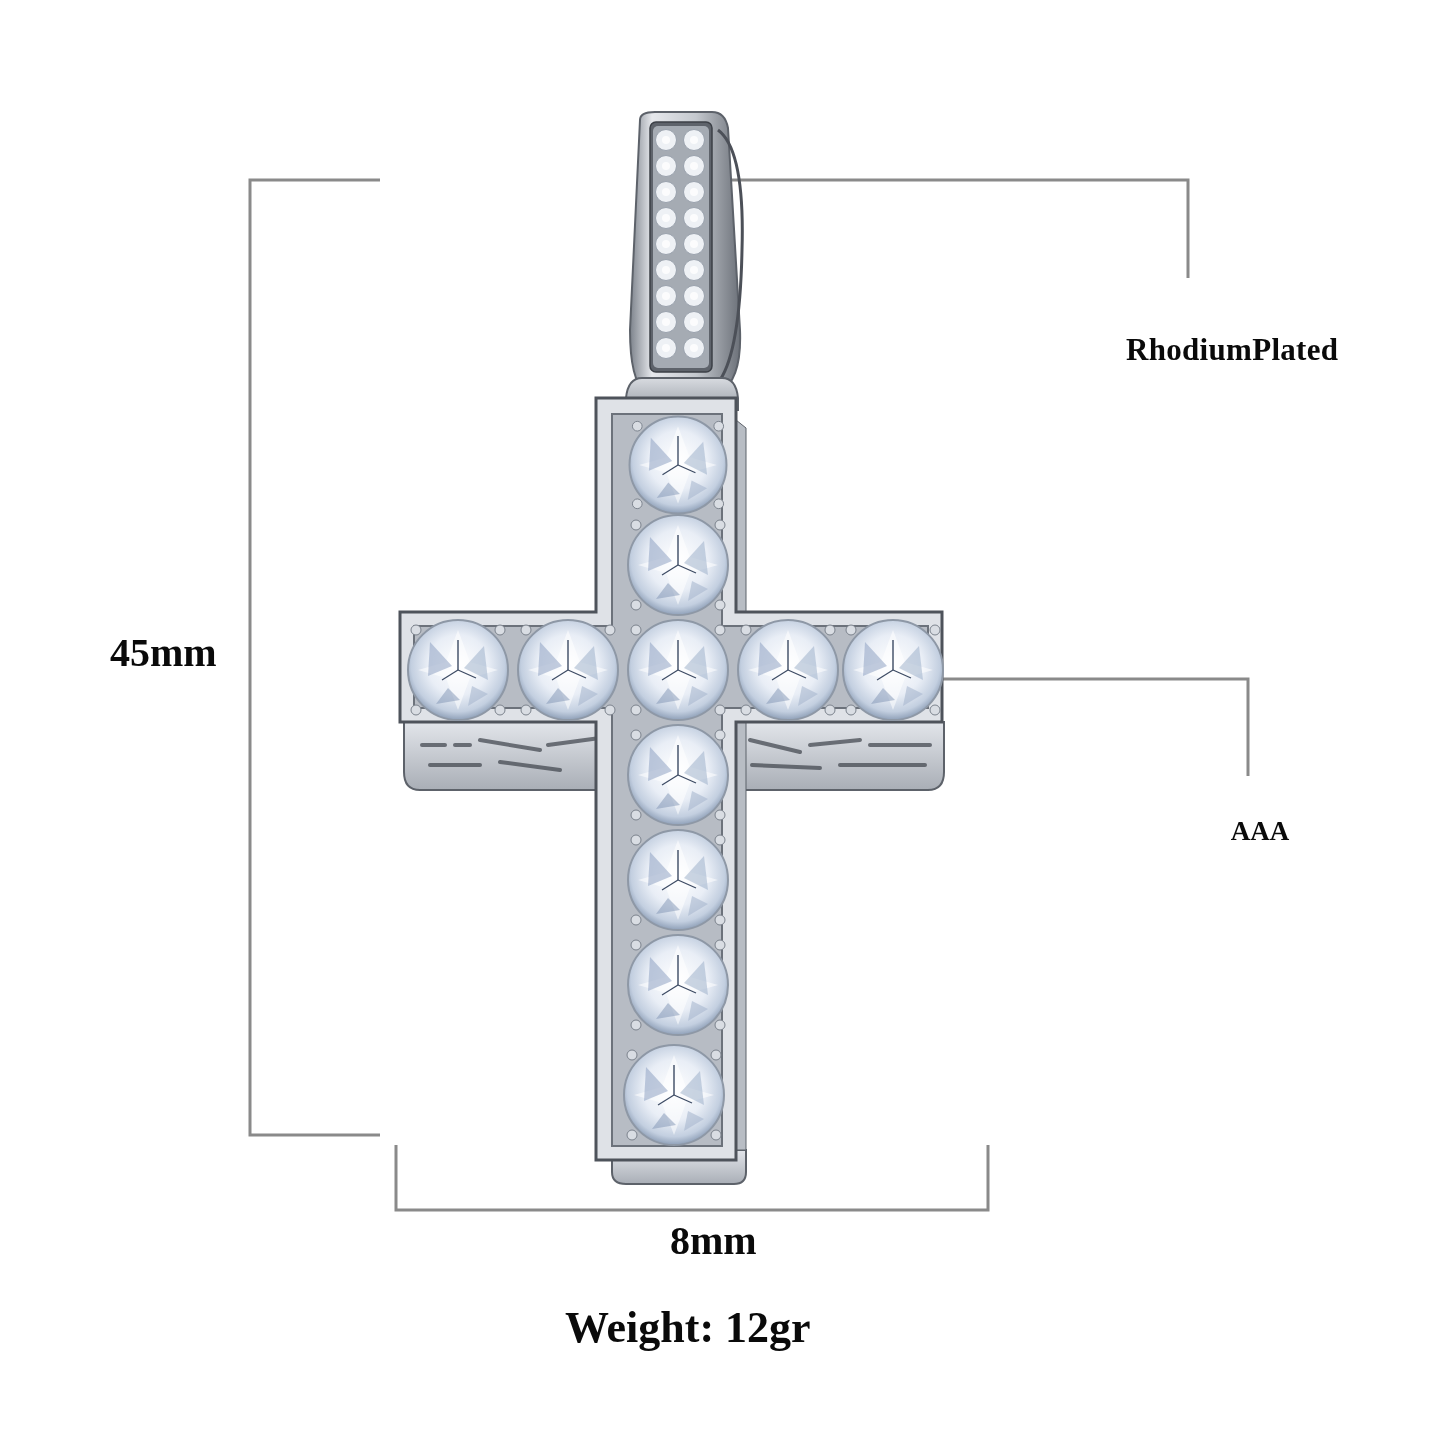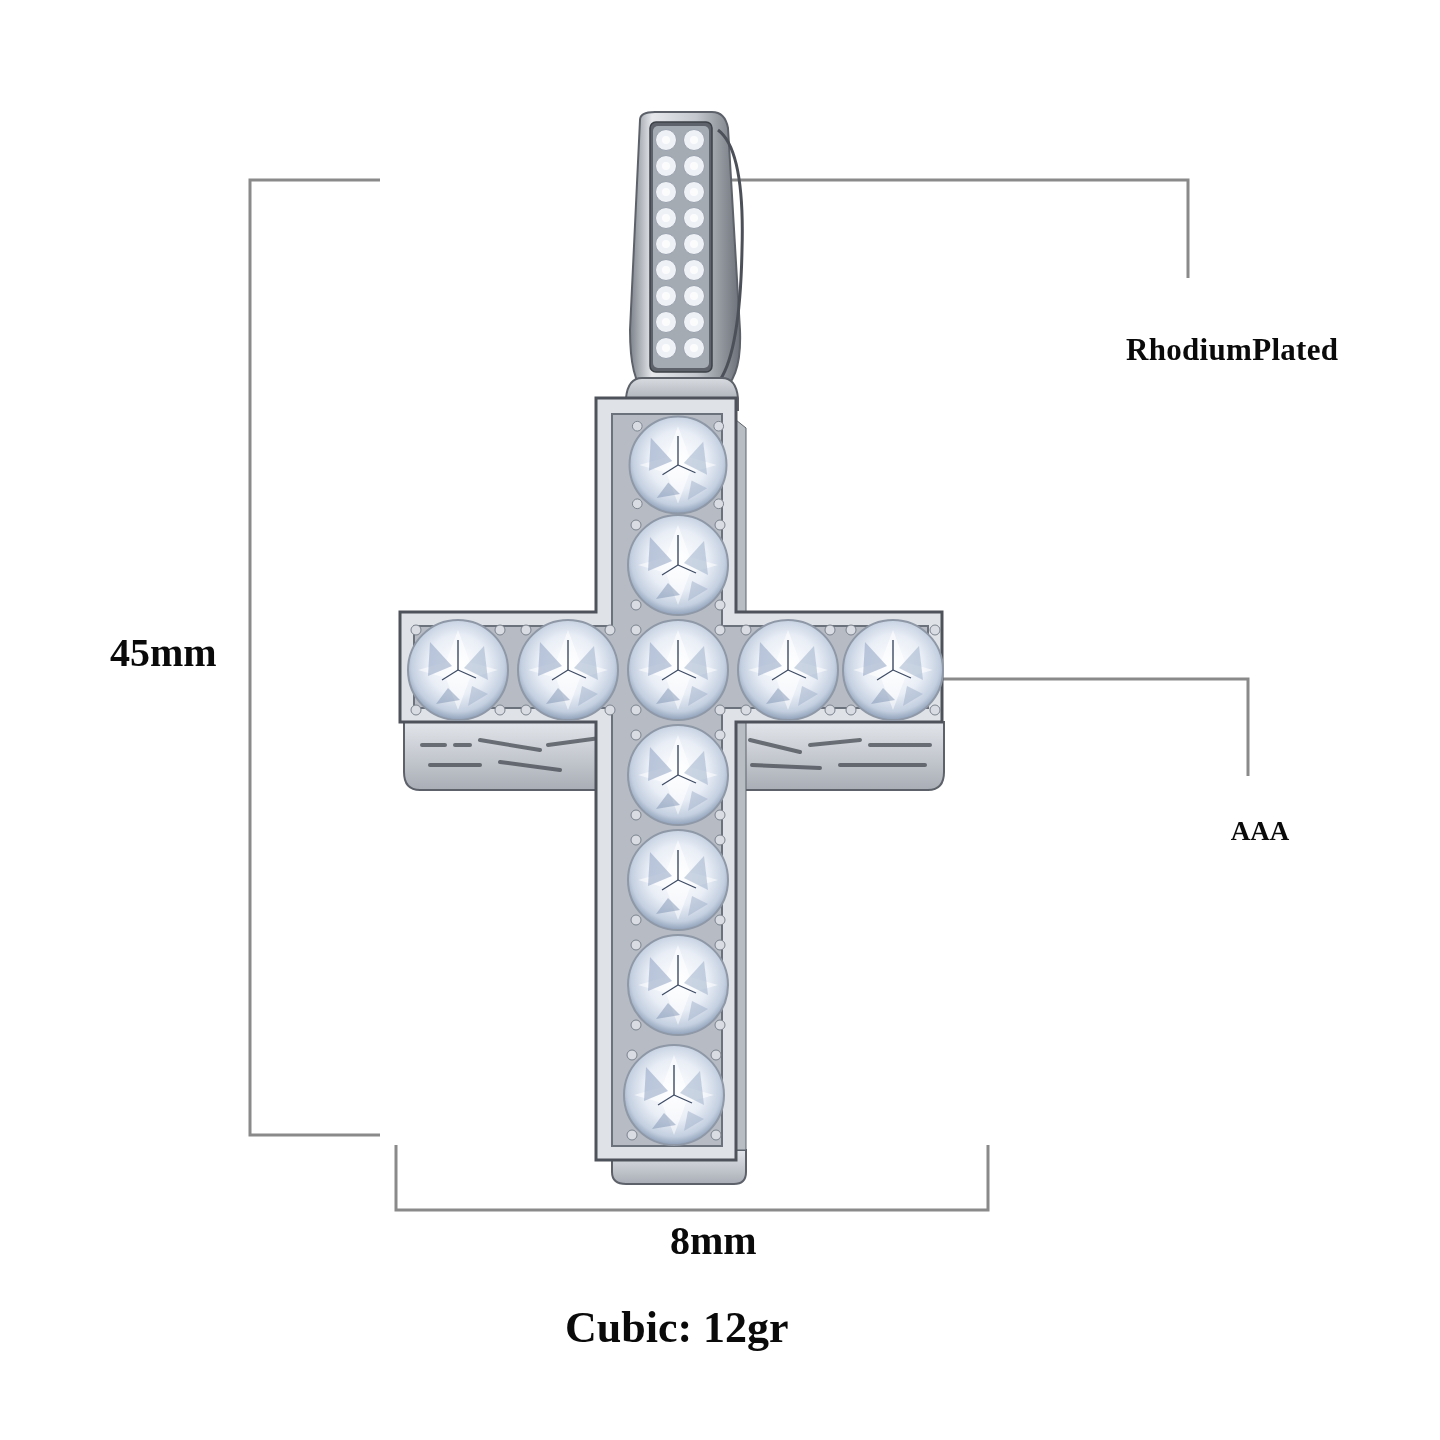--- a/index.html
+++ b/index.html
@@ -149,15 +149,15 @@
   </svg>
 
   <div class="label lbl-rhodium">RhodiumPlated</div>
 
   <div class="label lbl-cz">
     <div>AAA</div>
   </div>
 
   <div class="label lbl-height">45mm</div>
   <div class="label lbl-width">8mm</div>
-  <div class="label lbl-weight">Cubic: 12gr</div>
+  <div class="label lbl-weight">Weight: 12gr</div>
 
 </div>
 
 </body></html>

